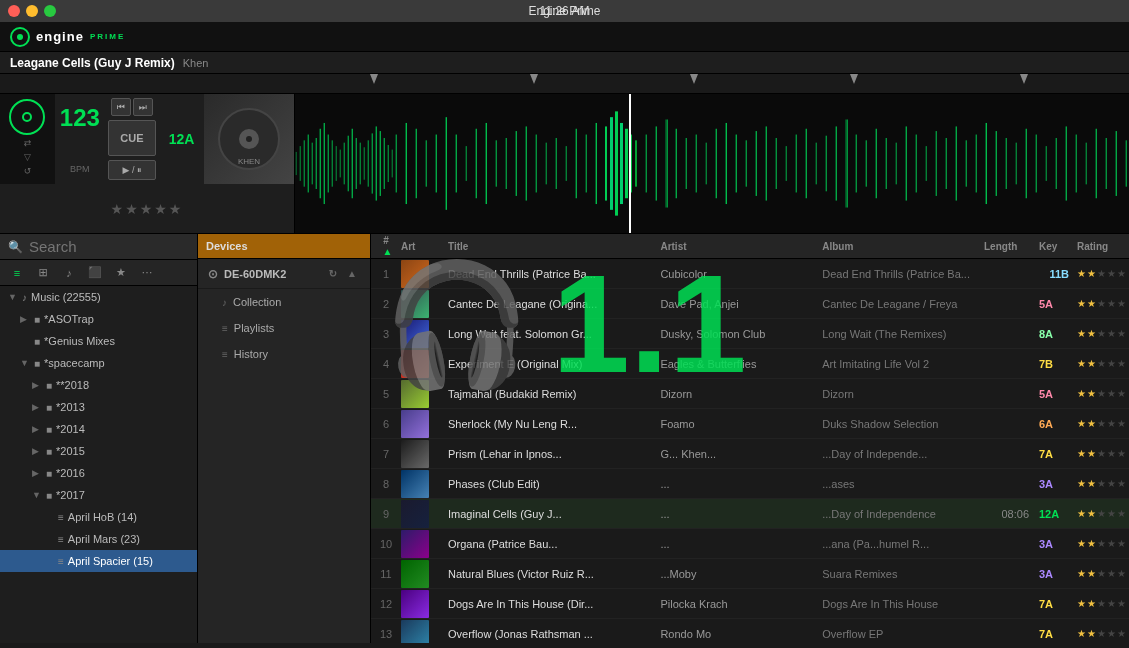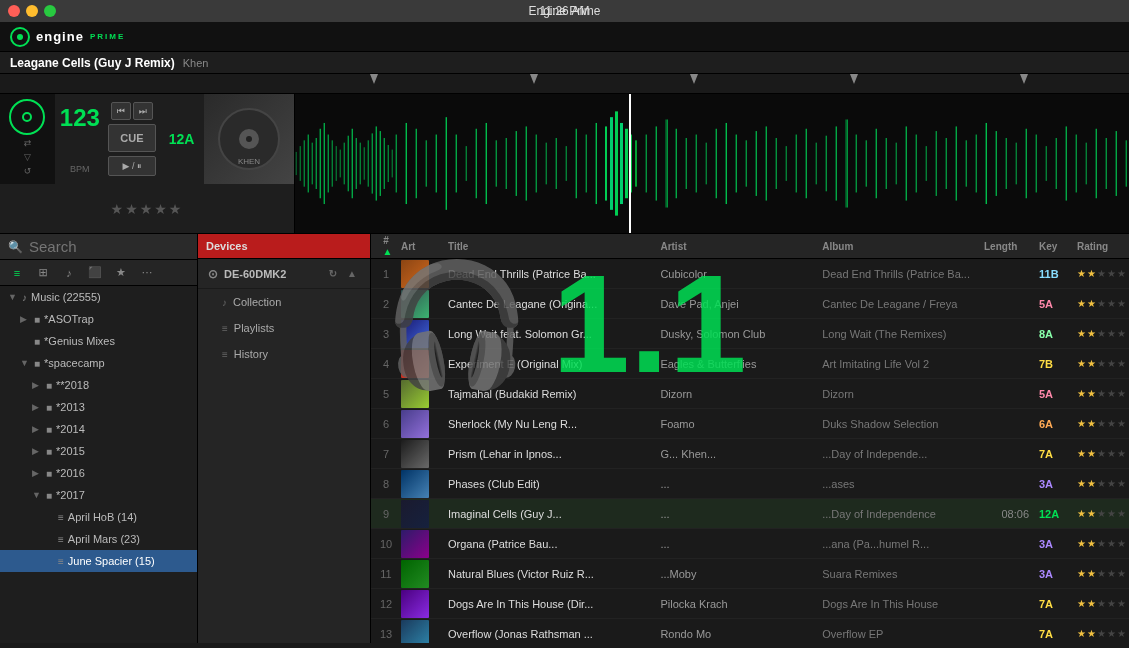--- a/index.html
+++ b/index.html
@@ -173,21 +173,21 @@
     .transport-btn {
       width: 20px; height: 18px;
       background: #333;
       border: 1px solid #555;
       border-radius: 2px;
       display: flex; align-items: center; justify-content: center;
       color: #aaa; font-size: 9px;
       cursor: pointer;
     }
     .cue-btn {
-      width: 48px; height: 28px;
+      width: 48px; height: 36px;
       background: #333;
       border: 1px solid #555;
       border-radius: 2px;
       display: flex; align-items: center; justify-content: center;
       color: #aaa; font-size: 11px; font-weight: 600;
       cursor: pointer;
     }
     .play-pause-btn {
       width: 48px; height: 20px;
       background: #333;
@@ -306,21 +306,21 @@
     #devices-panel {
       width: 173px;
       min-width: 173px;
       background: #252525;
       border-right: 1px solid #000;
       display: flex;
       flex-direction: column;
     }
     .devices-header {
       height: 25px;
-      background: #b91c1c;
+      background: #a16207;
       border-bottom: 1px solid #000;
       display: flex;
       align-items: center;
       padding: 0 8px;
       gap: 4px;
       font-size: 11px;
       color: #ddd;
       font-weight: 600;
     }
     .device-item {
@@ -403,21 +403,21 @@
     .track-key { font-size: 11px; font-weight: 600; }
     .track-rating { display: flex; gap: 1px; }
     .star { color: #f0c040; font-size: 10px; }
     .star.empty { color: #444; }
     .key-3A { color: #aa88ff; }
     .key-5A { color: #ff88aa; }
     .key-6A { color: #ffaa55; }
     .key-7A { color: #ffdd44; }
     .key-7B { color: #ffdd44; }
     .key-8A { color: #88ffaa; }
-    .key-11B { color: #88ddff; }
+    .key-11B { color: #88ddff; text-align: right; }
     .key-12A { color: #00e054; }
 
     
     .art-1 { background: linear-gradient(135deg, #8B4513, #D2691E); }
     .art-2 { background: linear-gradient(135deg, #2F4F4F, #3CB371); }
     .art-3 { background: linear-gradient(135deg, #191970, #4169E1); }
     .art-4 { background: linear-gradient(135deg, #8B0000, #FF6347); }
     .art-5 { background: linear-gradient(135deg, #556B2F, #9ACD32); }
     .art-6 { background: linear-gradient(135deg, #483D8B, #9370DB); }
     .art-7 { background: linear-gradient(135deg, #1C1C1C, #696969); }
@@ -753,21 +753,21 @@
         <span>April HoB (14)</span>
       </div>
       <div class="tree-item indent-3">
         <span class="expand"> </span>
         <span class="item-icon">≡</span>
         <span>April Mars (23)</span>
       </div>
       <div class="tree-item indent-3 selected">
         <span class="expand"> </span>
         <span class="item-icon">≡</span>
-        <span>June Spacier (15)</span>
+        <span>April Spacier (15)</span>
       </div>
     </div>
   </div>
 
   <div id="devices-panel">
     <div class="devices-header">
       <span>Devices</span>
     </div>
     <div class="device-item">
       <span class="device-icon">⊙</span>

